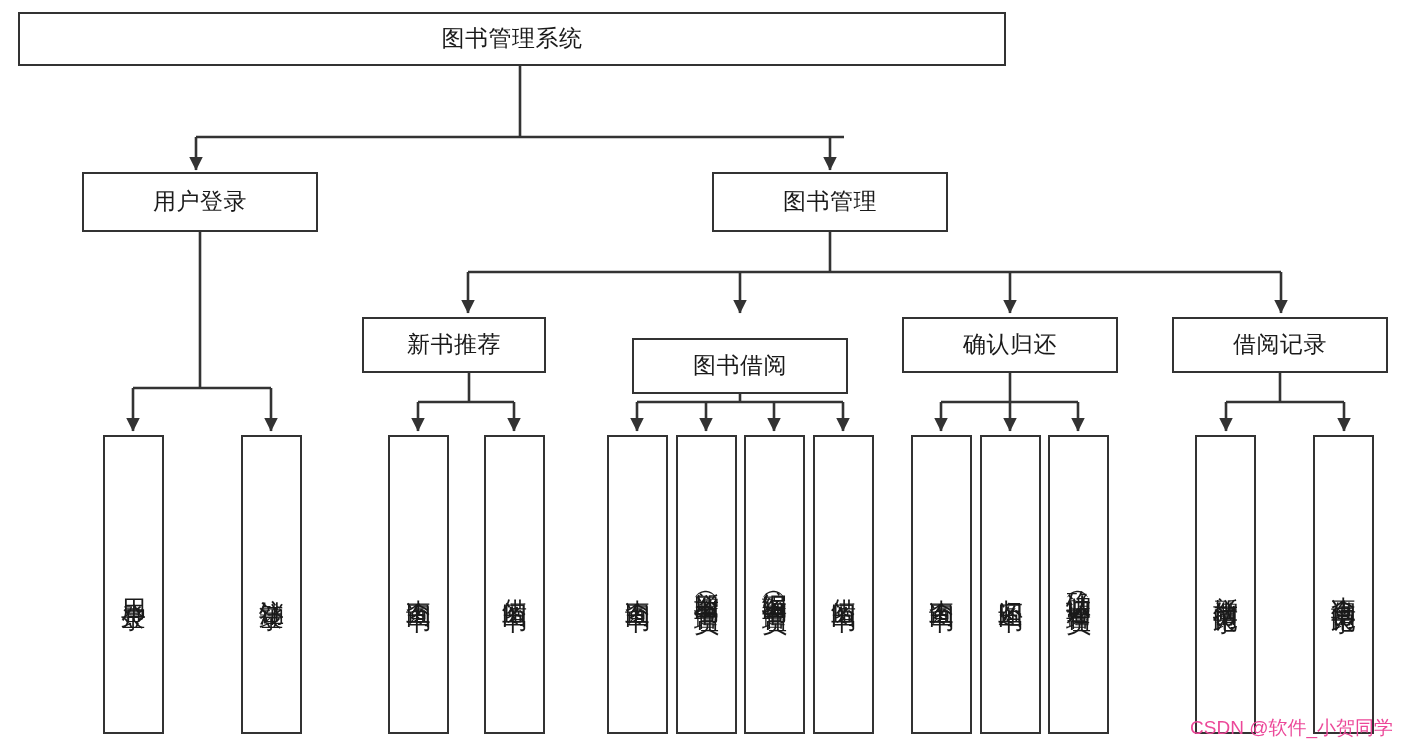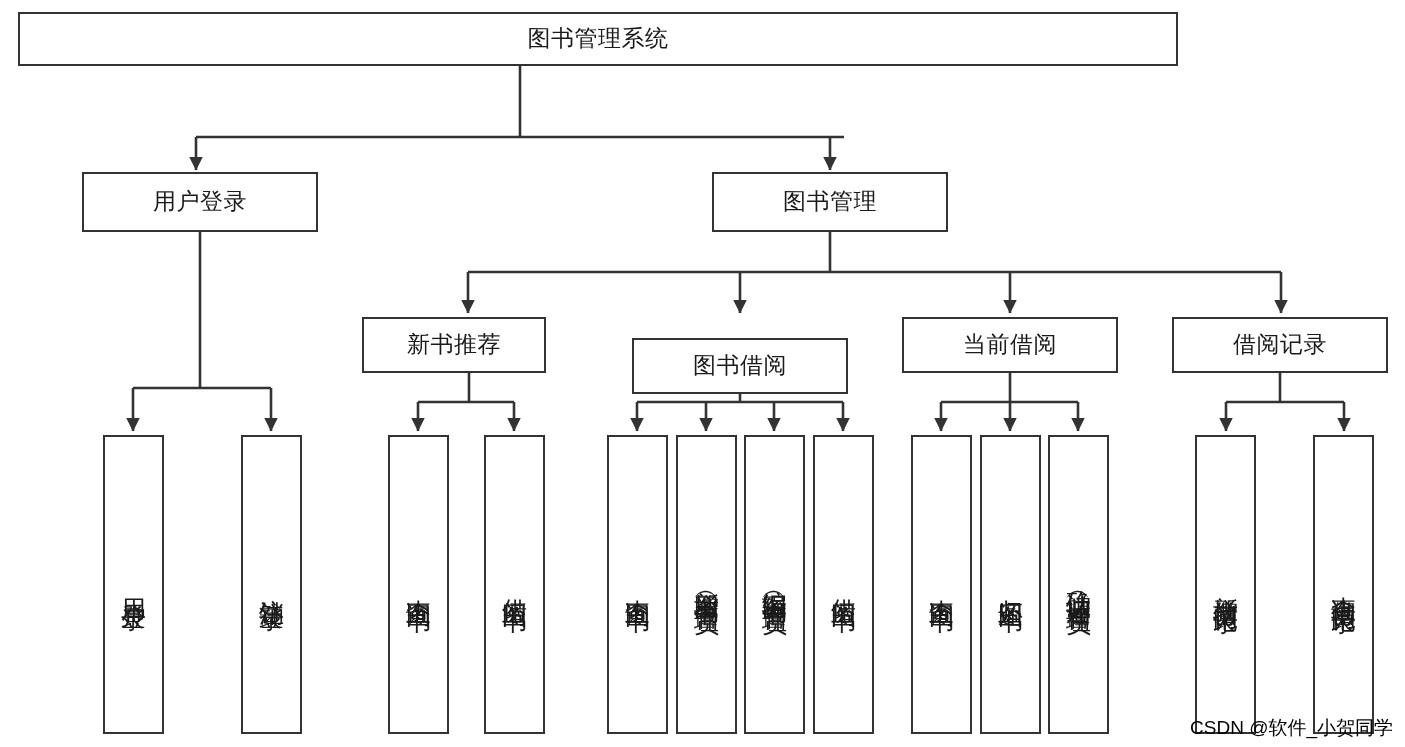--- a/index.html
+++ b/index.html
@@ -50,21 +50,21 @@
     text-orientation: upright;
     font-size: 25px;
     letter-spacing: 3px;
     line-height: 1;
   }
   #watermark {
     position: absolute;
     right: 12px;
     bottom: 6px;
     font-size: 19px;
-    color: #000000;
+    color: #ec4899;
     z-index: 5;
     white-space: nowrap;
     font-family: "Liberation Sans", "DejaVu Sans", sans-serif;
   }
 </style>
 </head>
 <body>
 
 <div id="diagram-root">
 
@@ -112,39 +112,39 @@
       <path d="M 1010 402 L 1010 431" marker-end="url(#arrow)"></path>
       <path d="M 1078 402 L 1078 431" marker-end="url(#arrow)"></path>
 
       <path d="M 1280 373 L 1280 402"></path>
       <path d="M 1226 402 L 1344 402"></path>
       <path d="M 1226 402 L 1226 431" marker-end="url(#arrow)"></path>
       <path d="M 1344 402 L 1344 431" marker-end="url(#arrow)"></path>
     </g>
   </svg>
 
-  <div class="node horizontal" style="left:18px; top:12px; width:1160px; height:54px;">
+  <div class="node horizontal" style="left:18px; top:12px; width:988px; height:54px;">
     <span class="node-label">图书管理系统</span>
   </div>
 
   <div class="node horizontal" style="left:82px; top:172px; width:236px; height:60px;">
     <span class="node-label">用户登录</span>
   </div>
   <div class="node horizontal" style="left:712px; top:172px; width:236px; height:60px;justify-content:center;">
     <span class="node-label">图书管理</span>
   </div>
 
   <div class="node horizontal" style="left:362px; top:317px; width:184px; height:56px;">
     <span class="node-label">新书推荐</span>
   </div>
   <div class="node horizontal" style="left:632px; top:317px; width:216px; height:56px;margin-top:21px;">
     <span class="node-label">图书借阅</span>
   </div>
   <div class="node horizontal" style="left:902px; top:317px; width:216px; height:56px;">
-    <span class="node-label">当前借阅</span>
+    <span class="node-label">确认归还</span>
   </div>
   <div class="node horizontal" style="left:1172px; top:317px; width:216px; height:56px;">
     <span class="node-label">借阅记录</span>
   </div>
 
   <div class="node vertical" style="left:103px; top:435px; width:61px; height:299px;">
     <span class="node-label">用户登录</span>
   </div>
   <div class="node vertical" style="left:241px; top:435px; width:61px; height:299px;">
     <span class="node-label">注销登录</span>

